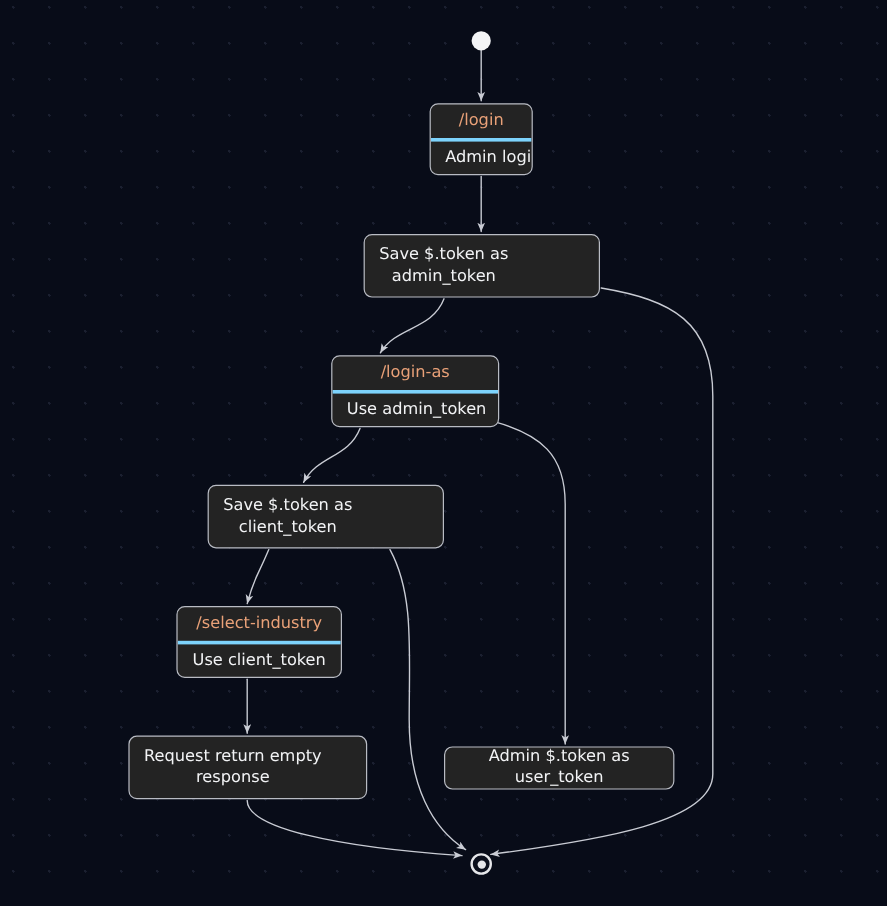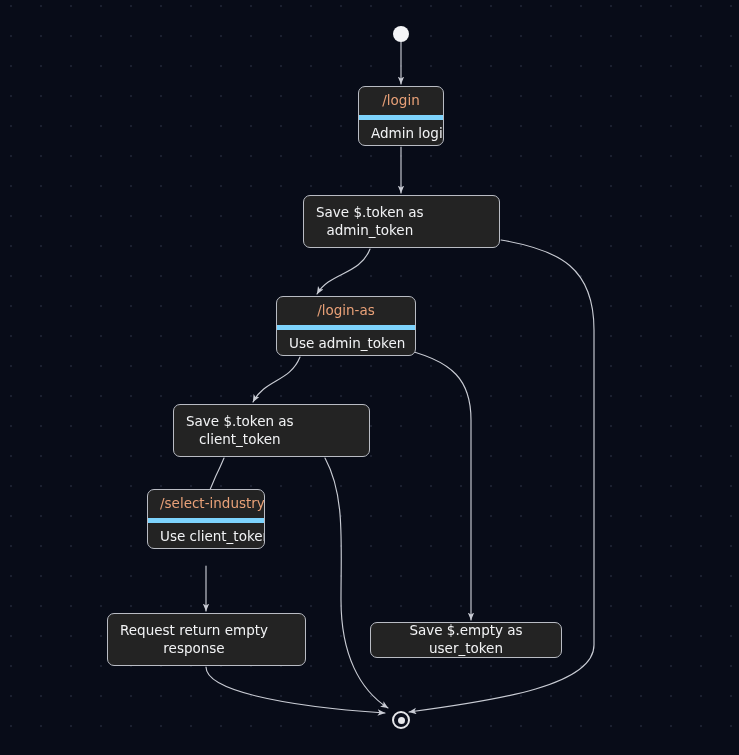--- a/index.html
+++ b/index.html
@@ -51,21 +51,21 @@
   }
   .node.split {
     display: flex;
     flex-direction: column;
     align-items: stretch;
     padding: 0;
   }
   .node .hdr {
     color: #e9a178;
     padding: 5px 12px 5px;
-    border-bottom: 5px solid #7dd3fc;
+    border-bottom: 3px solid #7dd3fc;
     white-space: nowrap;
   }
   .node .bdy {
     color: #f2f3f5;
     padding: 5px 12px 6px;
     white-space: nowrap;
   }
   .node .txt {
     display: block;
     white-space: pre-line;
@@ -133,30 +133,30 @@
 admin_token</span>
       </div>
       <div class="node split" style="left: 276px; top: 296px; width: 140px; height: 60px; background: rgb(35, 35, 35); border-color: rgb(185, 188, 196);">
         <div class="hdr" style="color: rgb(233, 161, 120);">/login-as</div>
         <div class="bdy" style="color: rgb(242, 243, 245);">Use admin_token</div>
       </div>
       <div class="node plain" style="left: 173px; top: 404px; width: 197px; height: 53px; background: rgb(35, 35, 35); border-color: rgb(185, 188, 196);">
         <span class="txt" style="color: rgb(242, 243, 245);">Save $.token as
 client_token</span>
       </div>
-      <div class="node split" style="left: 147px; top: 489px; width: 118px; height: 60px; background: rgb(35, 35, 35); border-color: rgb(185, 188, 196);">
+      <div class="node split" style="left: 147px; top: 505px; width: 138px; height: 60px; background: rgb(35, 35, 35); border-color: rgb(185, 188, 196);">
         <div class="hdr" style="color: rgb(233, 161, 120);">/select-industry</div>
         <div class="bdy" style="color: rgb(242, 243, 245);">Use client_token</div>
       </div>
       <div class="node plain" style="left: 107px; top: 613px; width: 199px; height: 53px; background: rgb(35, 35, 35); border-color: rgb(185, 188, 196);">
         <span class="txt" style="color: rgb(242, 243, 245);">Request return empty
 response</span>
       </div>
       <div class="node plain" style="left: 370px; top: 622px; width: 192px; height: 36px; background: rgb(35, 35, 35); border-color: rgb(185, 188, 196);">
-        <span class="txt" style="color: rgb(242, 243, 245);">Save $.empty as user_token</span>
+        <span class="txt" style="color: rgb(242, 243, 245);">Admin $.token as user_token</span>
       </div>
     </div>
 
   <div class="terminal start" id="start-terminal" style="left: 393px; top: 26px;"></div>
 
   <div class="terminal end" id="end-terminal" style="left: 392px; top: 711px;">
     <div class="core"></div>
   </div>
 
 </div>

